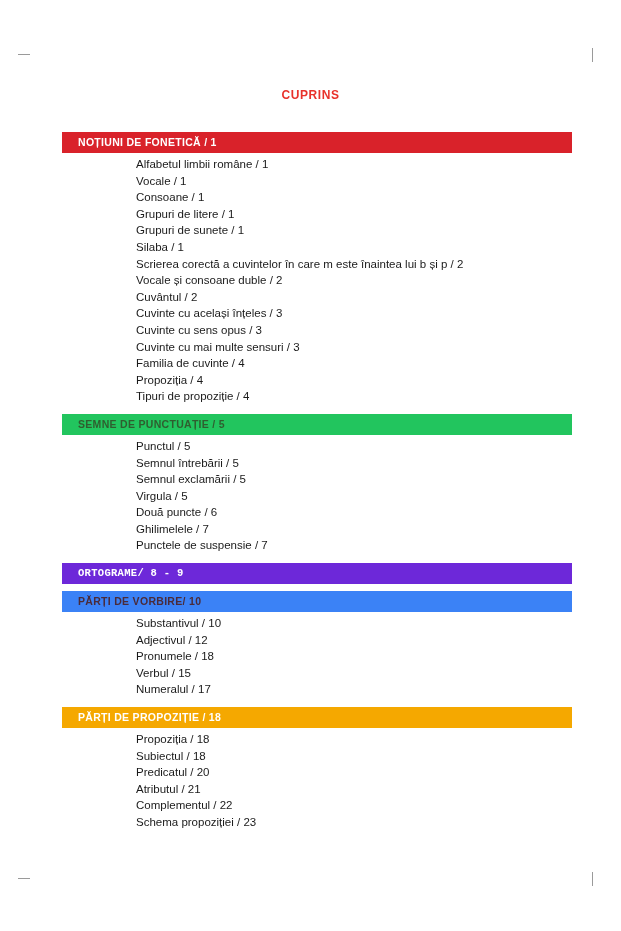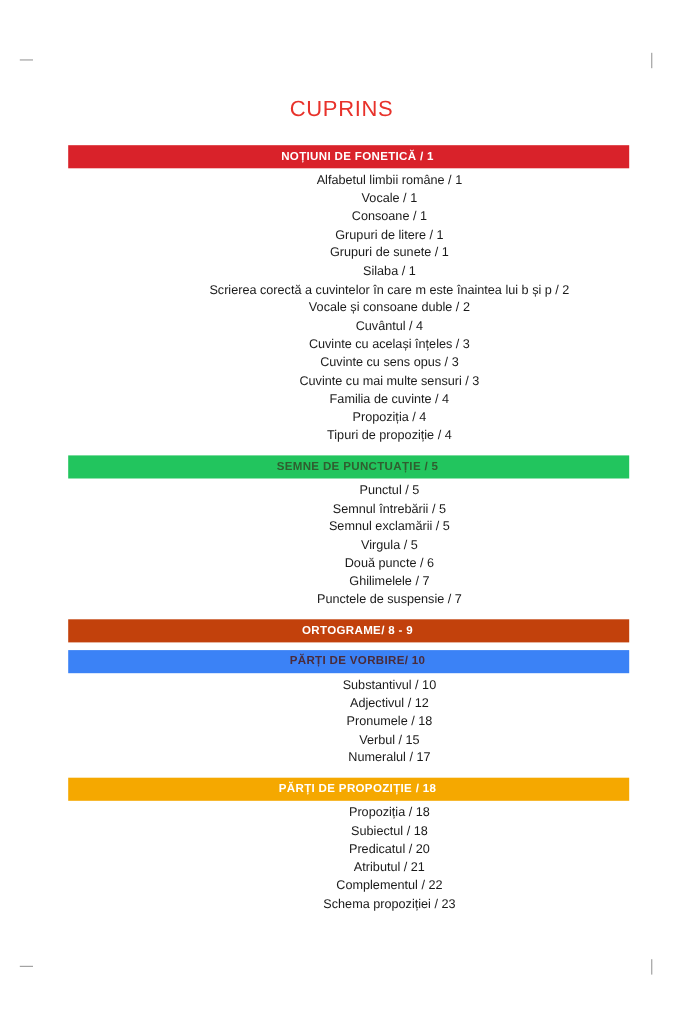--- a/index.html
+++ b/index.html
@@ -32,47 +32,46 @@
     width: 621px;
     height: 931px;
   }
 
   .doc-title {
     position: absolute;
     left: 0;
     top: 88px;
     width: 621px;
     text-align: center;
-    font-size: 20px;
-    font-weight: normal;
+    font-size: 12px;
+    font-weight: bold;
     letter-spacing: 0.6px;
     color: #e8322b;
   }
 
   .content {
     position: absolute;
     left: 62px;
     top: 132px;
     width: 510px;
-    text-align: center;
   }
 
   .section-bar {
     height: 21px;
     line-height: 21px;
     padding-left: 16px;
     font-size: 10.5px;
     font-weight: bold;
     letter-spacing: 0.3px;
     box-sizing: border-box;
     margin-top: 0;
   }
   .bar-fonetica { background: #d9222a; color: #ffffff; }
   .bar-punctuatie { background: #22c55e; color: #2f5e2f; }
-  .bar-ortograme { background: #c2410c; color: #ffffff; }
+  .bar-ortograme { background: #6d28d9; color: #ffffff; font-family: Liberation Mono, monospace; }
   .bar-vorbire { background: #3b82f6; color: #4a2b3a; }
   .bar-propozitie { background: #f5a800; color: #ffffff; }
 
   .entries {
     padding-left: 74px;
     padding-top: 3px;
   }
   .entry {
     font-size: 11.5px;
     line-height: 16.6px;
@@ -99,21 +98,21 @@
     <div class="section-bar bar-fonetica">NOȚIUNI DE FONETICĂ / 1</div>
     <div class="entries">
       <div class="entry">Alfabetul limbii române / 1</div>
       <div class="entry">Vocale / 1</div>
       <div class="entry">Consoane / 1</div>
       <div class="entry">Grupuri de litere / 1</div>
       <div class="entry">Grupuri de sunete / 1</div>
       <div class="entry">Silaba / 1</div>
       <div class="entry">Scrierea corectă a cuvintelor în care m este înaintea lui b și p / 2</div>
       <div class="entry">Vocale și consoane duble / 2</div>
-      <div class="entry">Cuvântul / 4</div>
+      <div class="entry">Cuvântul / 2</div>
       <div class="entry">Cuvinte cu același înțeles / 3</div>
       <div class="entry">Cuvinte cu sens opus / 3</div>
       <div class="entry">Cuvinte cu mai multe sensuri / 3</div>
       <div class="entry">Familia de cuvinte / 4</div>
       <div class="entry">Propoziția / 4</div>
       <div class="entry">Tipuri de propoziție / 4</div>
     </div>
     <div class="gap-after-entries"></div>
 
     <div class="section-bar bar-punctuatie">SEMNE DE PUNCTUAȚIE / 5</div>

